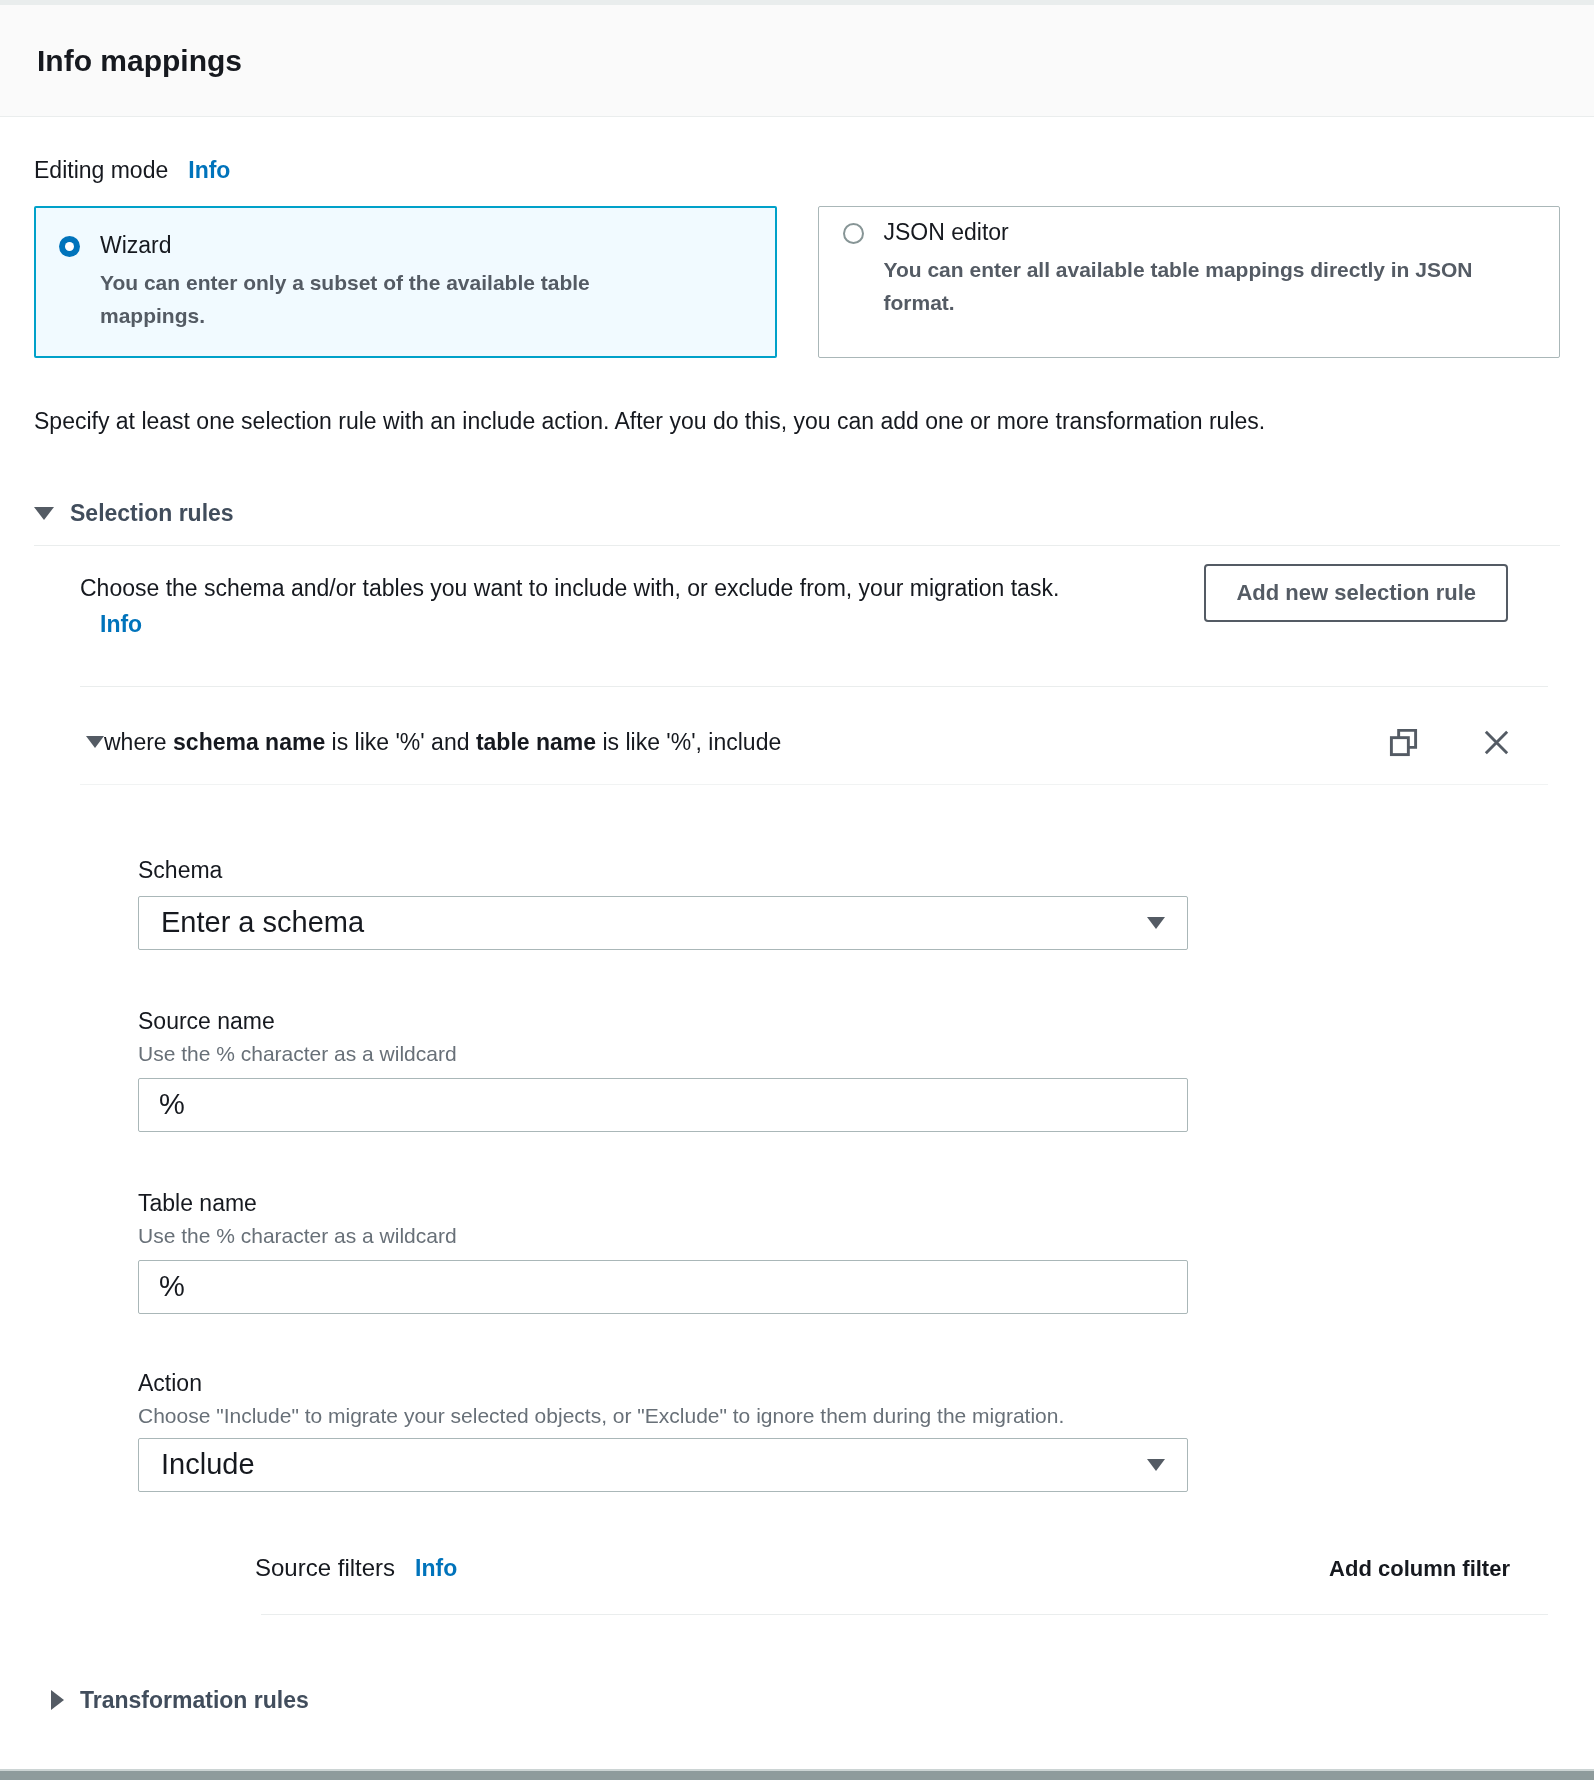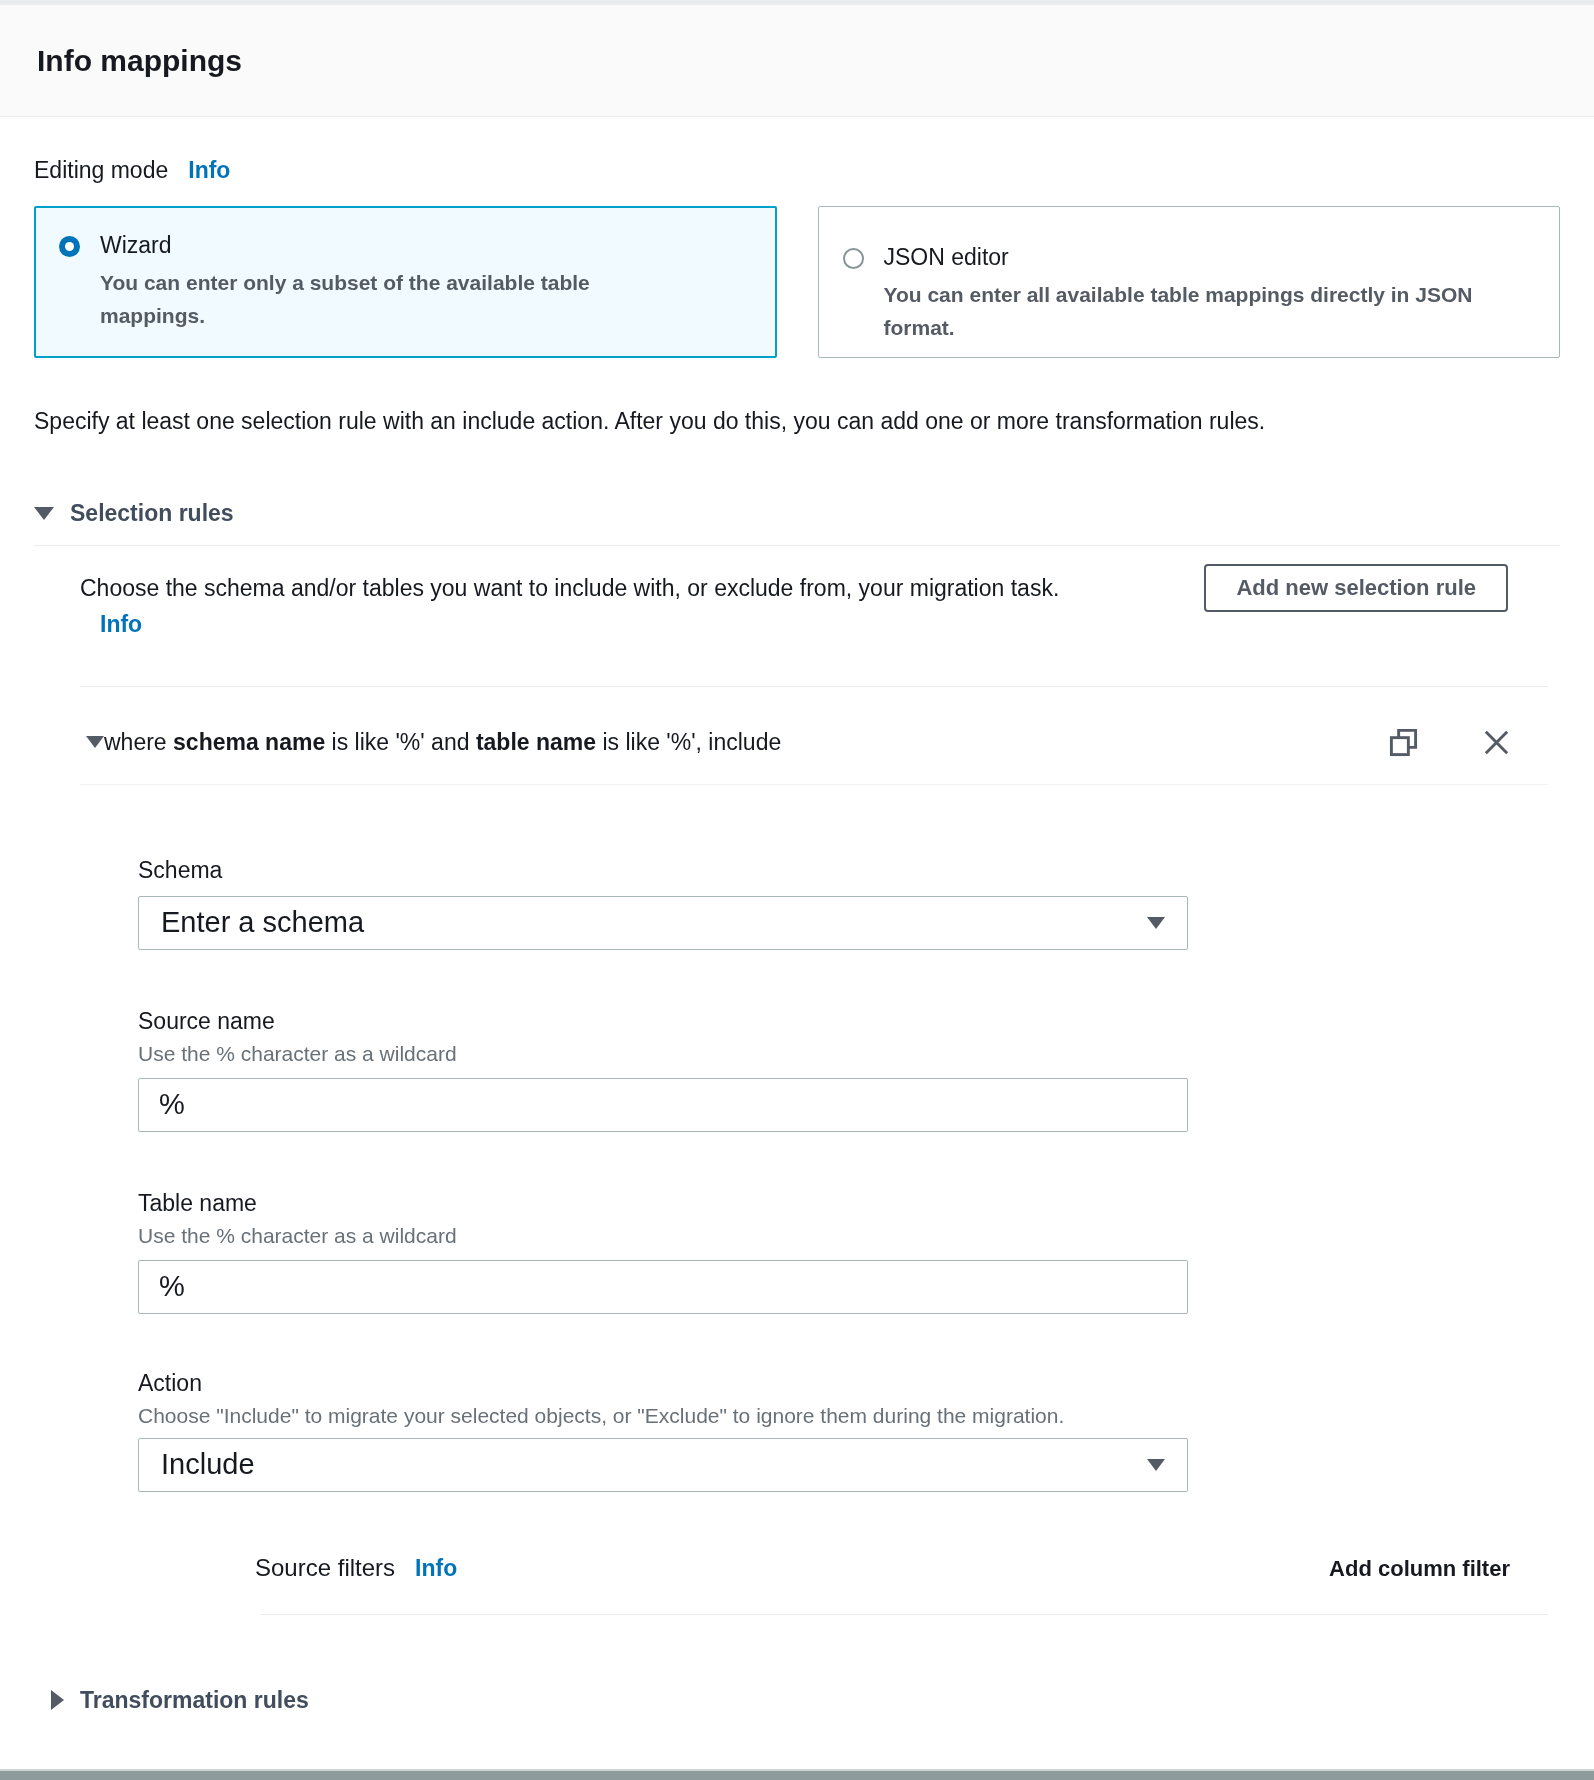--- a/index.html
+++ b/index.html
@@ -21,21 +21,21 @@
   .content { padding:0 34px; }
 
   
   .editing-row { margin-top:40px; display:flex; align-items:baseline; }
   .field-title { font-size:23px; color:#16191f; }
   .info-link { font-size:23px; font-weight:700; color:#0073bb; margin-left:20px; cursor:pointer; }
 
   .tiles { margin-top:22px; display:flex; gap:41px; }
   .tile {
     flex:1; height:152px; border-radius:2px; display:flex; gap:20px;
-    padding:37px 24px; background:#ffffff; border:1px solid #aab7b8; cursor:pointer;
+    padding:12px 24px; background:#ffffff; border:1px solid #aab7b8; cursor:pointer;
   }
   .tile.selected { background:#f1faff; border:2px solid #00a1c9; padding:24px 23px; }
   .radio {
     width:21px; height:21px; border-radius:50%; flex:0 0 auto; margin-top:4px; position:relative;
     border:2px solid #879596; background:#fff;
   }
   .radio.checked { border:none; background:#0073bb; }
   .radio.checked::after {
     content:""; position:absolute; inset:6px; background:#fff; border-radius:50%;
   }
@@ -59,21 +59,21 @@
   .section-title { font-size:23px; font-weight:700; color:#414d5c; margin-left:16px; }
 
   .divider { border-top:1px solid #eaeded; }
   .divider.full { margin-top:18px; }
 
   .sel-panel { margin-left:46px; margin-right:12px; }
 
   .desc-row { position:relative; margin-top:24px; min-height:116px; }
   .sel-desc { width:1010px; font-size:23px; line-height:1.6; color:#16191f; }
   .add-rule-btn {
-    position:absolute; top:-6px; right:40px; height:48px; padding:0 30px;
+    position:absolute; top:-6px; right:40px; height:58px; padding:0 30px;
     background:#fff; border:2px solid #545b64; border-radius:4px;
     font-family:"Liberation Sans", sans-serif;
     font-size:22px; font-weight:700; color:#545b64; cursor:pointer;
   }
 
   .rule-header { margin-top:40px; display:flex; align-items:center; }
   .rule-caret {
     width:0; height:0; border-left:9px solid transparent; border-right:9px solid transparent;
     border-top:12px solid #545b64; margin-left:6px; cursor:pointer;
   }

